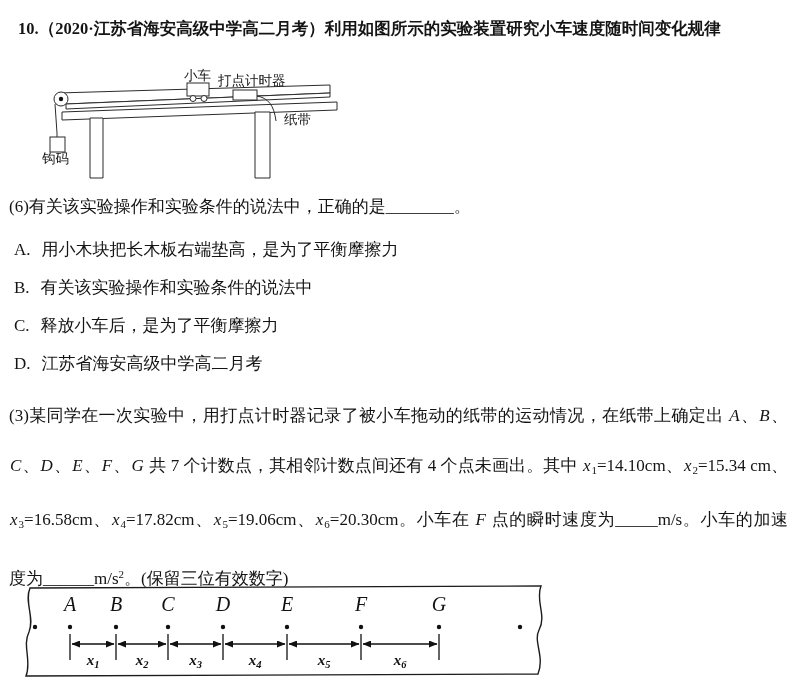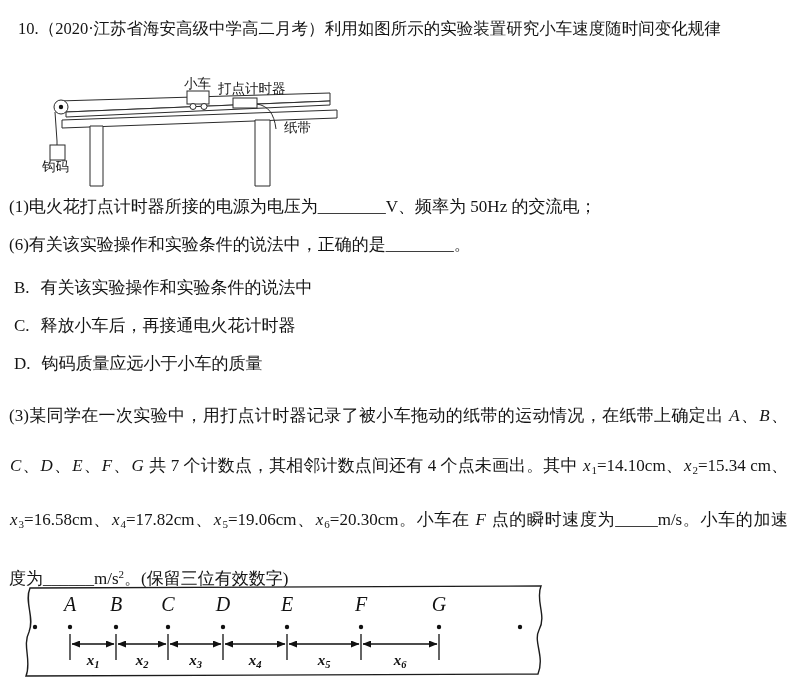--- a/index.html
+++ b/index.html
@@ -3,23 +3,23 @@
 <meta charset="utf-8">
 <style>
   html,body{margin:0;padding:0;background:#fff;}
   .page{
     position:relative;width:793px;height:688px;background:#ffffff;
     color:#141414;font-family:"Liberation Serif","DejaVu Serif",serif;
     overflow:hidden;
   }
   .title{
     position:absolute;left:18px;top:16px;right:4px;
-    font-size:16.5px;line-height:26px;white-space:nowrap;
+    font-size:16.5px;line-height:26px;white-space:nowrap;font-weight:bold;
   }
-  .fig-apparatus{position:absolute;left:0;top:68px;width:350px;height:130px;text-align:right;}
+  .fig-apparatus{position:absolute;left:0;top:60px;width:350px;height:130px;text-align:right;}
   .fig-apparatus svg{display:block;}
   .fig-apparatus text{font-size:13.5px;fill:#141414;font-family:"Liberation Serif","DejaVu Serif",serif;}
   .draw{fill:none;stroke:#2b2b2b;stroke-width:1;}
   .draw-w{fill:#ffffff;stroke:#2b2b2b;stroke-width:1;}
   .qa{position:absolute;left:9px;top:188px;width:779px;font-size:17px;}
   .qline{height:38px;line-height:38px;white-space:nowrap;}
   .options{margin-top:5px;}
   .opt{height:38px;line-height:38px;padding-left:5px;white-space:nowrap;}
   .opt-label{margin-right:11px;}
   .para{margin-top:8px;line-height:50px;text-align:justify;}
@@ -67,26 +67,26 @@
       <rect class="draw-w" x="50" y="77" width="15" height="15"></rect>
 
       <text x="184" y="20">小车</text>
       <text x="218" y="25">打点计时器</text>
       <text x="284" y="64">纸带</text>
       <text x="42" y="103">钩码</text>
     </svg>
   </div>
 
   <div class="qa">
-    <div class="qline">(1)电火花打点计时器所接的电源为电压为________V、频率为 50Hz 的交流电；</div>
     <div class="qline">(6)有关该实验操作和实验条件的说法中，正确的是________。</div>
     <div class="options">
+      <div class="opt"><span class="opt-label">A.</span><span>用小木块把长木板右端垫高，是为了平衡摩擦力</span></div>
       <div class="opt"><span class="opt-label">B.</span><span>有关该实验操作和实验条件的说法中</span></div>
-      <div class="opt"><span class="opt-label">C.</span><span>释放小车后，再接通电火花计时器</span></div>
-      <div class="opt"><span class="opt-label">D.</span><span>钩码质量应远小于小车的质量</span></div>
+      <div class="opt"><span class="opt-label">C.</span><span>释放小车后，是为了平衡摩擦力</span></div>
+      <div class="opt"><span class="opt-label">D.</span><span>江苏省海安高级中学高二月考</span></div>
     </div>
     <div class="para"><span>(3)某同学在一次实验中，用打点计时器记录了被小车拖动的纸带的运动情况，在纸带上确定出 </span><i class="var">A</i><span>、</span><i class="var">B</i><span>、</span><i class="var">C</i><span>、</span><i class="var">D</i><span>、</span><i class="var">E</i><span>、</span><i class="var">F</i><span>、</span><i class="var">G</i><span> 共 7 个计数点，其相邻计数点间还有 4 个点未画出。其中 </span><i class="var">x</i><sub>1</sub><span>=14.10cm、</span><i class="var">x</i><sub>2</sub><span>=15.34 cm、</span><i class="var">x</i><sub>3</sub><span>=16.58cm、</span><i class="var">x</i><sub>4</sub><span>=17.82cm、</span><i class="var">x</i><sub>5</sub><span>=19.06cm、</span><i class="var">x</i><sub>6</sub><span>=20.30cm。小车在 </span><i class="var">F</i><span> 点的瞬时速度为</span><span>_____</span><span>m/s。小车的加速度为</span><span>______</span><span>m/s</span><sup>2</sup><span>。(保留三位有效数字)</span></div>
   </div>
 
   <div class="fig-tape">
     <svg width="535" height="100" viewBox="0 0 535 100">
       <defs>
         <marker id="ahL" markerUnits="userSpaceOnUse" markerWidth="9" markerHeight="8" refX="0.5" refY="3.5" orient="auto">
           <path class="ah" d="M8.5,0 L0,3.5 L8.5,7 Z"></path>
         </marker>

